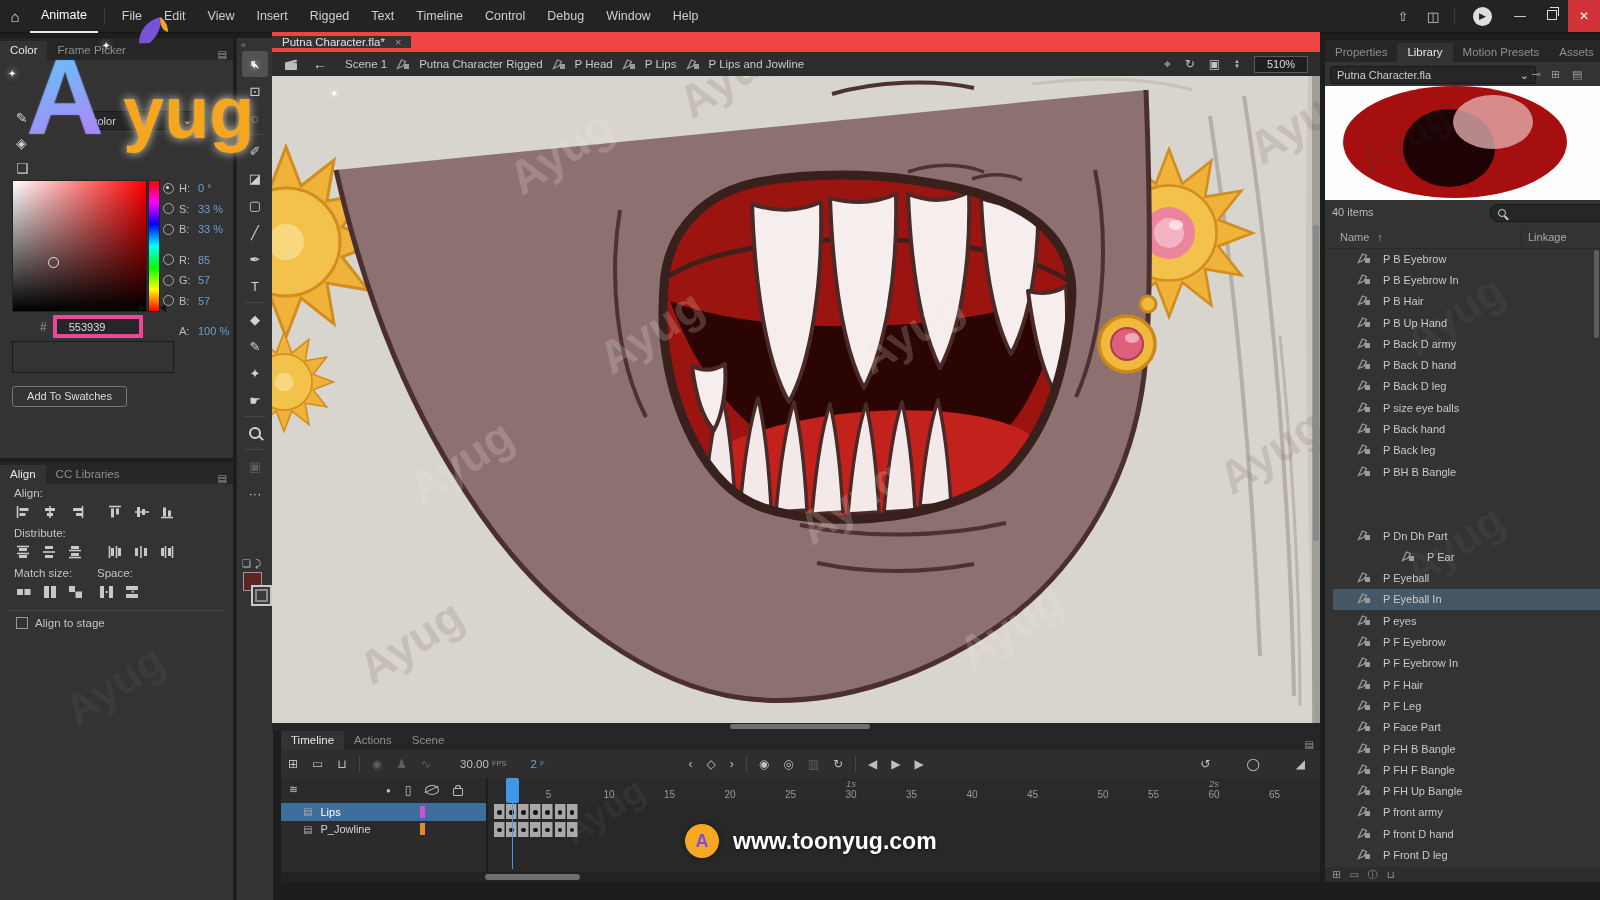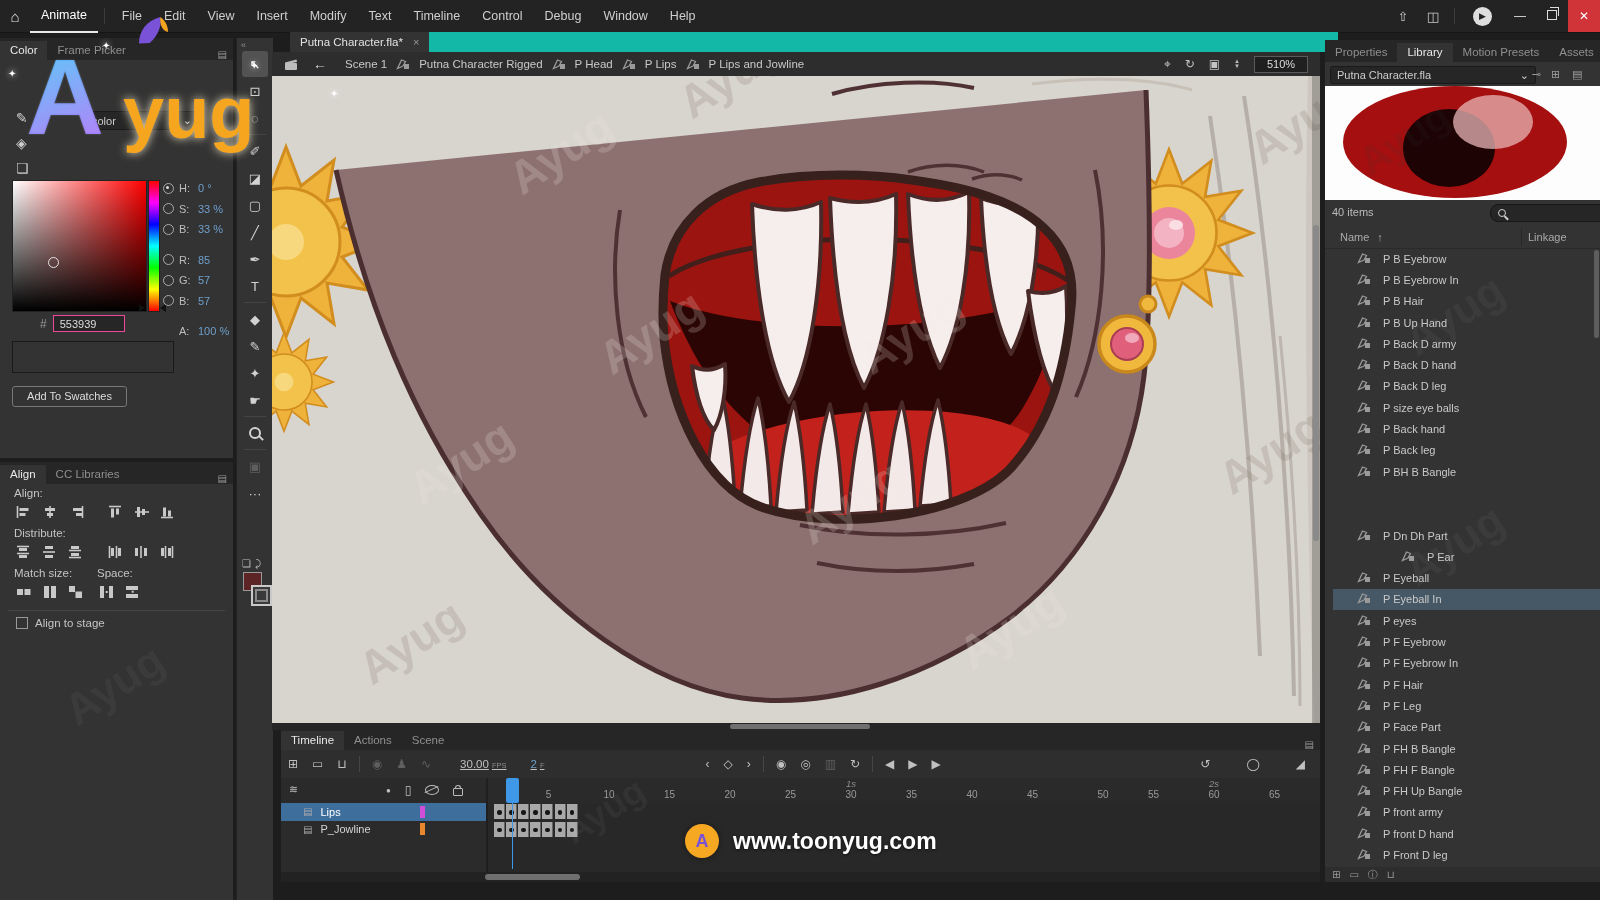--- a/index.html
+++ b/index.html
@@ -40,21 +40,21 @@
   .hue-arrow-r{left:160px;top:266px;width:0;height:0;border-top:4px solid transparent;border-bottom:4px solid transparent;border-right:6px solid #111;}
   #color-values{left:163px;top:140px;width:70px;}
   .cv-row{display:flex;align-items:center;height:20.5px;gap:5px;}
   .cv-row.gap{margin-top:10px;}
   .cv-radio{width:9px;height:9px;border:1px solid #aaa;border-radius:50%;position:relative;flex:none;}
   .cv-radio.sel::after{content:"";position:absolute;left:2px;top:2px;width:3px;height:3px;background:#ddd;border-radius:50%;}
   .cv-noradio{width:11px;flex:none;}
   .cv-label{color:#bdbdbd;font-size:11px;width:14px;}
   .cv-val{color:#6f9fcb;font-size:11px;white-space:nowrap;}
   #hex-row{left:40px;top:277px;display:flex;align-items:center;gap:6px;}
-  #hex-input{width:58px;height:15px;background:#262626;border:1px solid #ec4899;color:#ddd;font-size:11px;padding:0 6px;font-family:"Liberation Sans",sans-serif;}
+  #hex-input{width:58px;height:15px;background:#262626;border:4px solid #ec4899;color:#ddd;font-size:11px;padding:0 12px;font-family:"Liberation Sans",sans-serif;}
   #cp-swatch{left:12px;top:303px;width:160px;height:30px;border:1px solid #1a1a1a;}
   #add-swatches{left:12px;top:348px;width:113px;height:19px;border:1px solid #777;border-radius:3px;background:transparent;
      color:#ddd;font-size:11px;text-align:center;line-height:19px;}
   
   #align-panel{left:0;top:462px;width:233px;height:438px;}
   .sect-label{color:#c4c4c4;font-size:11.5px;}
   .ico-btn{width:24px;height:16px;display:inline-flex;align-items:center;justify-content:center;}
   .ico-row{display:flex;gap:2px;}
   #align-check{left:16px;top:617px;display:flex;align-items:center;gap:7px;color:#c4c4c4;font-size:11.5px;}
   #align-checkbox{width:10px;height:10px;border:1px solid #999;background:transparent;}
@@ -67,21 +67,21 @@
   .tool-sep{width:22px;height:1px;background:#444;margin:3px auto;}
   .mag{display:inline-block;width:8px;height:8px;border:2px solid #d2d2d2;border-radius:50%;position:relative;}
   .mag::after{content:"";position:absolute;width:6px;height:2px;background:#d2d2d2;right:-5px;bottom:-2px;transform:rotate(45deg);}
   .mag.sm{width:6px;height:6px;border-width:1.5px;}
   .mag.sm::after{width:5px;height:1.5px;right:-4px;bottom:-2px;}
   #tb-chips{position:absolute;left:5px;top:520px;width:26px;}
   .chip-swap{color:#bbb;font-size:10px;display:flex;gap:4px;}
   #chip-stroke{position:absolute;left:1px;top:14px;width:17px;height:17px;background:#5c2424;border:1px solid #999;}
   #chip-fill{position:absolute;left:9px;top:27px;width:17px;height:17px;background:#3a3a3a;border:2px solid #c9c9c9;box-shadow:inset 0 0 0 2px #3a3a3a,inset 0 0 0 4px #8a8a8a;}
   
-  #doc-strip{left:290px;top:32px;width:1048px;height:20px;background:#14b8a6;display:flex;}
+  #doc-strip{left:272px;top:32px;width:1048px;height:20px;background:#ef4444;display:flex;align-items:center;}
   #doc-tab{background:#333;display:flex;align-items:center;gap:10px;padding:0 10px;font-size:11.5px;color:#e2e2e2;}
   #doc-close{color:#9a9a9a;font-size:11px;}
   #editbar{left:272px;top:52px;width:1048px;height:24px;background:#2d2d2d;display:flex;align-items:center;border-bottom:1px solid #171717;}
   #crumbs{display:flex;align-items:center;gap:9px;padding-left:10px;}
   .crumb{color:#c9c9c9;font-size:11.5px;white-space:nowrap;}
   .crumb-ico{display:flex;align-items:center;}
   #back-arrow{color:#d5d5d5;font-size:14px;margin:0 8px 0 14px;}
   #editbar-right{margin-left:auto;display:flex;align-items:center;gap:14px;padding-right:12px;}
   .eb-ico{color:#c3c3c3;font-size:12px;}
   #zoom-stepper{display:flex;flex-direction:column;font-size:6px;color:#bbb;line-height:5px;}
@@ -110,21 +110,21 @@
   #lib-bottom{left:1325px;top:867px;width:275px;height:15px;background:#2d2d2d;display:flex;align-items:center;gap:9px;padding-left:7px;font-size:9px;color:#9a9a9a;}
   #lib-vscroll{left:1594px;top:250px;width:5px;height:615px;}
   #lib-vthumb{position:absolute;left:0;top:0;width:5px;height:88px;background:#5d5d5d;border-radius:2px;}
   
   #tl-tabstrip{left:281px;top:730px;width:1039px;height:20px;}
   #timeline-panel{left:281px;top:750px;width:1039px;height:132px;background:#2b2b2b;}
   #tl-controls{left:281px;top:750px;width:1039px;height:28px;background:#2e2e2e;border-bottom:1px solid #222;display:flex;align-items:center;}
   .tl-ico{color:#c0c0c0;font-size:12px;padding:0 7px;}
   .tl-ico.dim{color:#5f5f5f;}
   .tl-sep{width:1px;height:16px;background:#454545;margin:0 5px;}
-  #fps-group{display:flex;align-items:flex-end;gap:3px;margin:0 24px 0 22px;color:#c0c0c0;font-size:11.5px;text-decoration:underline;}
+  #fps-group{display:flex;align-items:center;gap:3px;margin:0 7px 0 22px;color:#c0c0c0;font-size:11.5px;}
   .sup{font-size:7.5px;color:#8d8d8d;margin-top:-1px;}
   #cur-frame{color:#6f9fcb;}
   #tl-header-row{left:281px;top:778px;width:1039px;height:25px;background:#2a2a2a;border-bottom:1px solid #1f1f1f;}
   #tl-lcol-icons{position:absolute;left:8px;top:5px;display:flex;align-items:center;gap:18px;color:#c0c0c0;font-size:11px;}
   #tl-lcol-right{position:absolute;left:105px;top:5px;display:flex;align-items:center;gap:14px;color:#c0c0c0;}
   .eyeico{display:inline-block;width:12px;height:8px;border:1px solid #bbb;border-radius:50%;position:relative;}
   .eyeico::after{content:"";position:absolute;left:-2px;top:3px;width:15px;height:1px;background:#bbb;transform:rotate(-25deg);}
   .lockico{display:inline-block;width:8px;height:6px;border:1px solid #bbb;border-radius:1px;position:relative;margin-top:4px;}
   .lockico::before{content:"";position:absolute;left:1px;top:-4px;width:4px;height:3px;border:1px solid #bbb;border-bottom:none;border-radius:3px 3px 0 0;}
   #tl-coldiv{left:486px;top:778px;width:2px;height:94px;background:#1f1f1f;}
@@ -170,21 +170,21 @@
 
   <div id="menubar" class="abs ni">
     <div id="home-ico">⌂</div>
     <div id="menu-items" style="display:flex;align-items:center;">
         <span class="menu-item active">Animate</span>
         <span class="mb-sep"></span>
         <span class="menu-item">File</span>
         <span class="menu-item">Edit</span>
         <span class="menu-item">View</span>
         <span class="menu-item">Insert</span>
-        <span class="menu-item">Modify</span>
+        <span class="menu-item">Rigged</span>
         <span class="menu-item">Text</span>
         <span class="menu-item">Timeline</span>
         <span class="menu-item">Control</span>
         <span class="menu-item">Debug</span>
         <span class="menu-item">Window</span>
         <span class="menu-item">Help</span>
       </div>
   </div>
   <div id="win-right">
     <div class="wr-ico">⇧</div>

